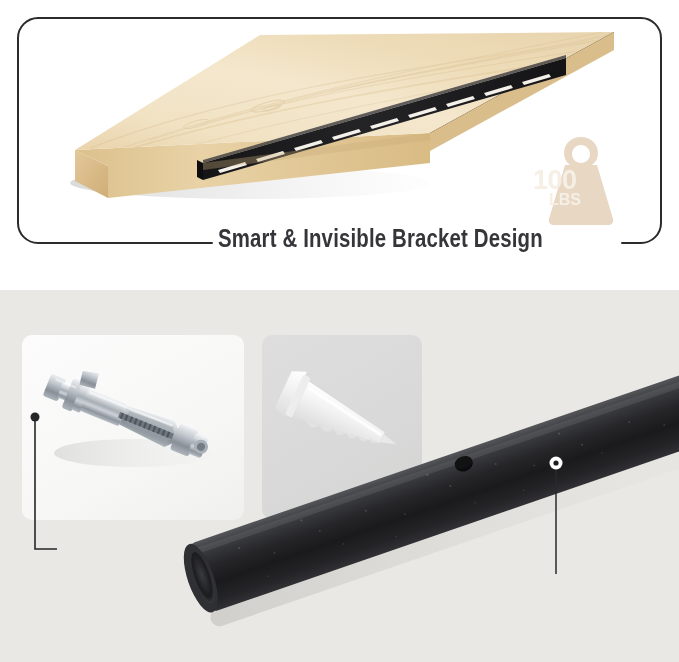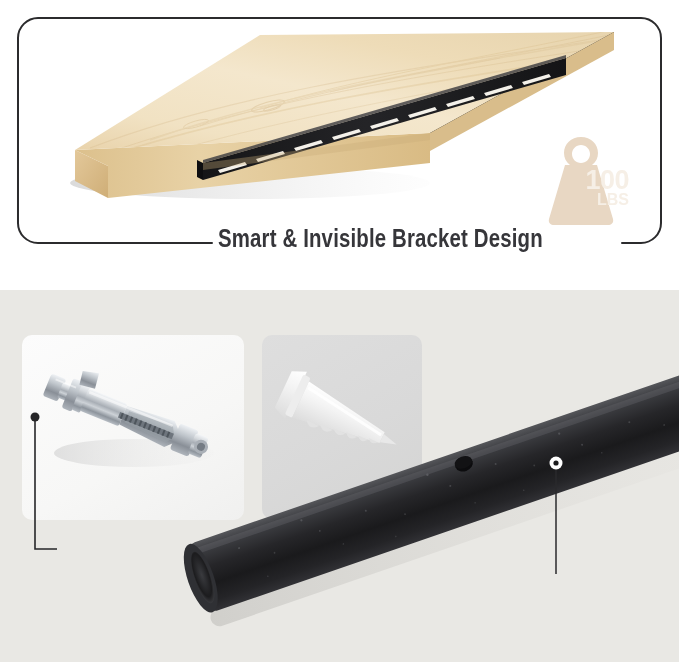--- a/index.html
+++ b/index.html
@@ -21,21 +21,21 @@
   .shelf-wrap{position:absolute;left:0;top:0;width:679px;height:230px;}
   .shelf-svg{position:absolute;left:0;top:0;}
 
   
   .weight-badge{
     position:absolute;left:533px;top:133px;width:96px;height:94px;
   }
   .weight-badge svg{display:block;}
   .badge-text{
     position:absolute;left:0;top:0;width:96px;height:94px;
-    display:flex;flex-direction:column;align-items:flex-end;justify-content:center;
+    display:flex;flex-direction:column;align-items:flex-start;justify-content:center;
     padding-top:16px;box-sizing:border-box;
     color:#f6efe6;font-weight:bold;line-height:0.92;
     letter-spacing:-0.5px;
   }
   .badge-num{font-size:27px;}
   .badge-unit{font-size:16px;letter-spacing:0px;margin-left:16px;}
 
   
   .headline{
     position:absolute;left:218px;top:224px;

